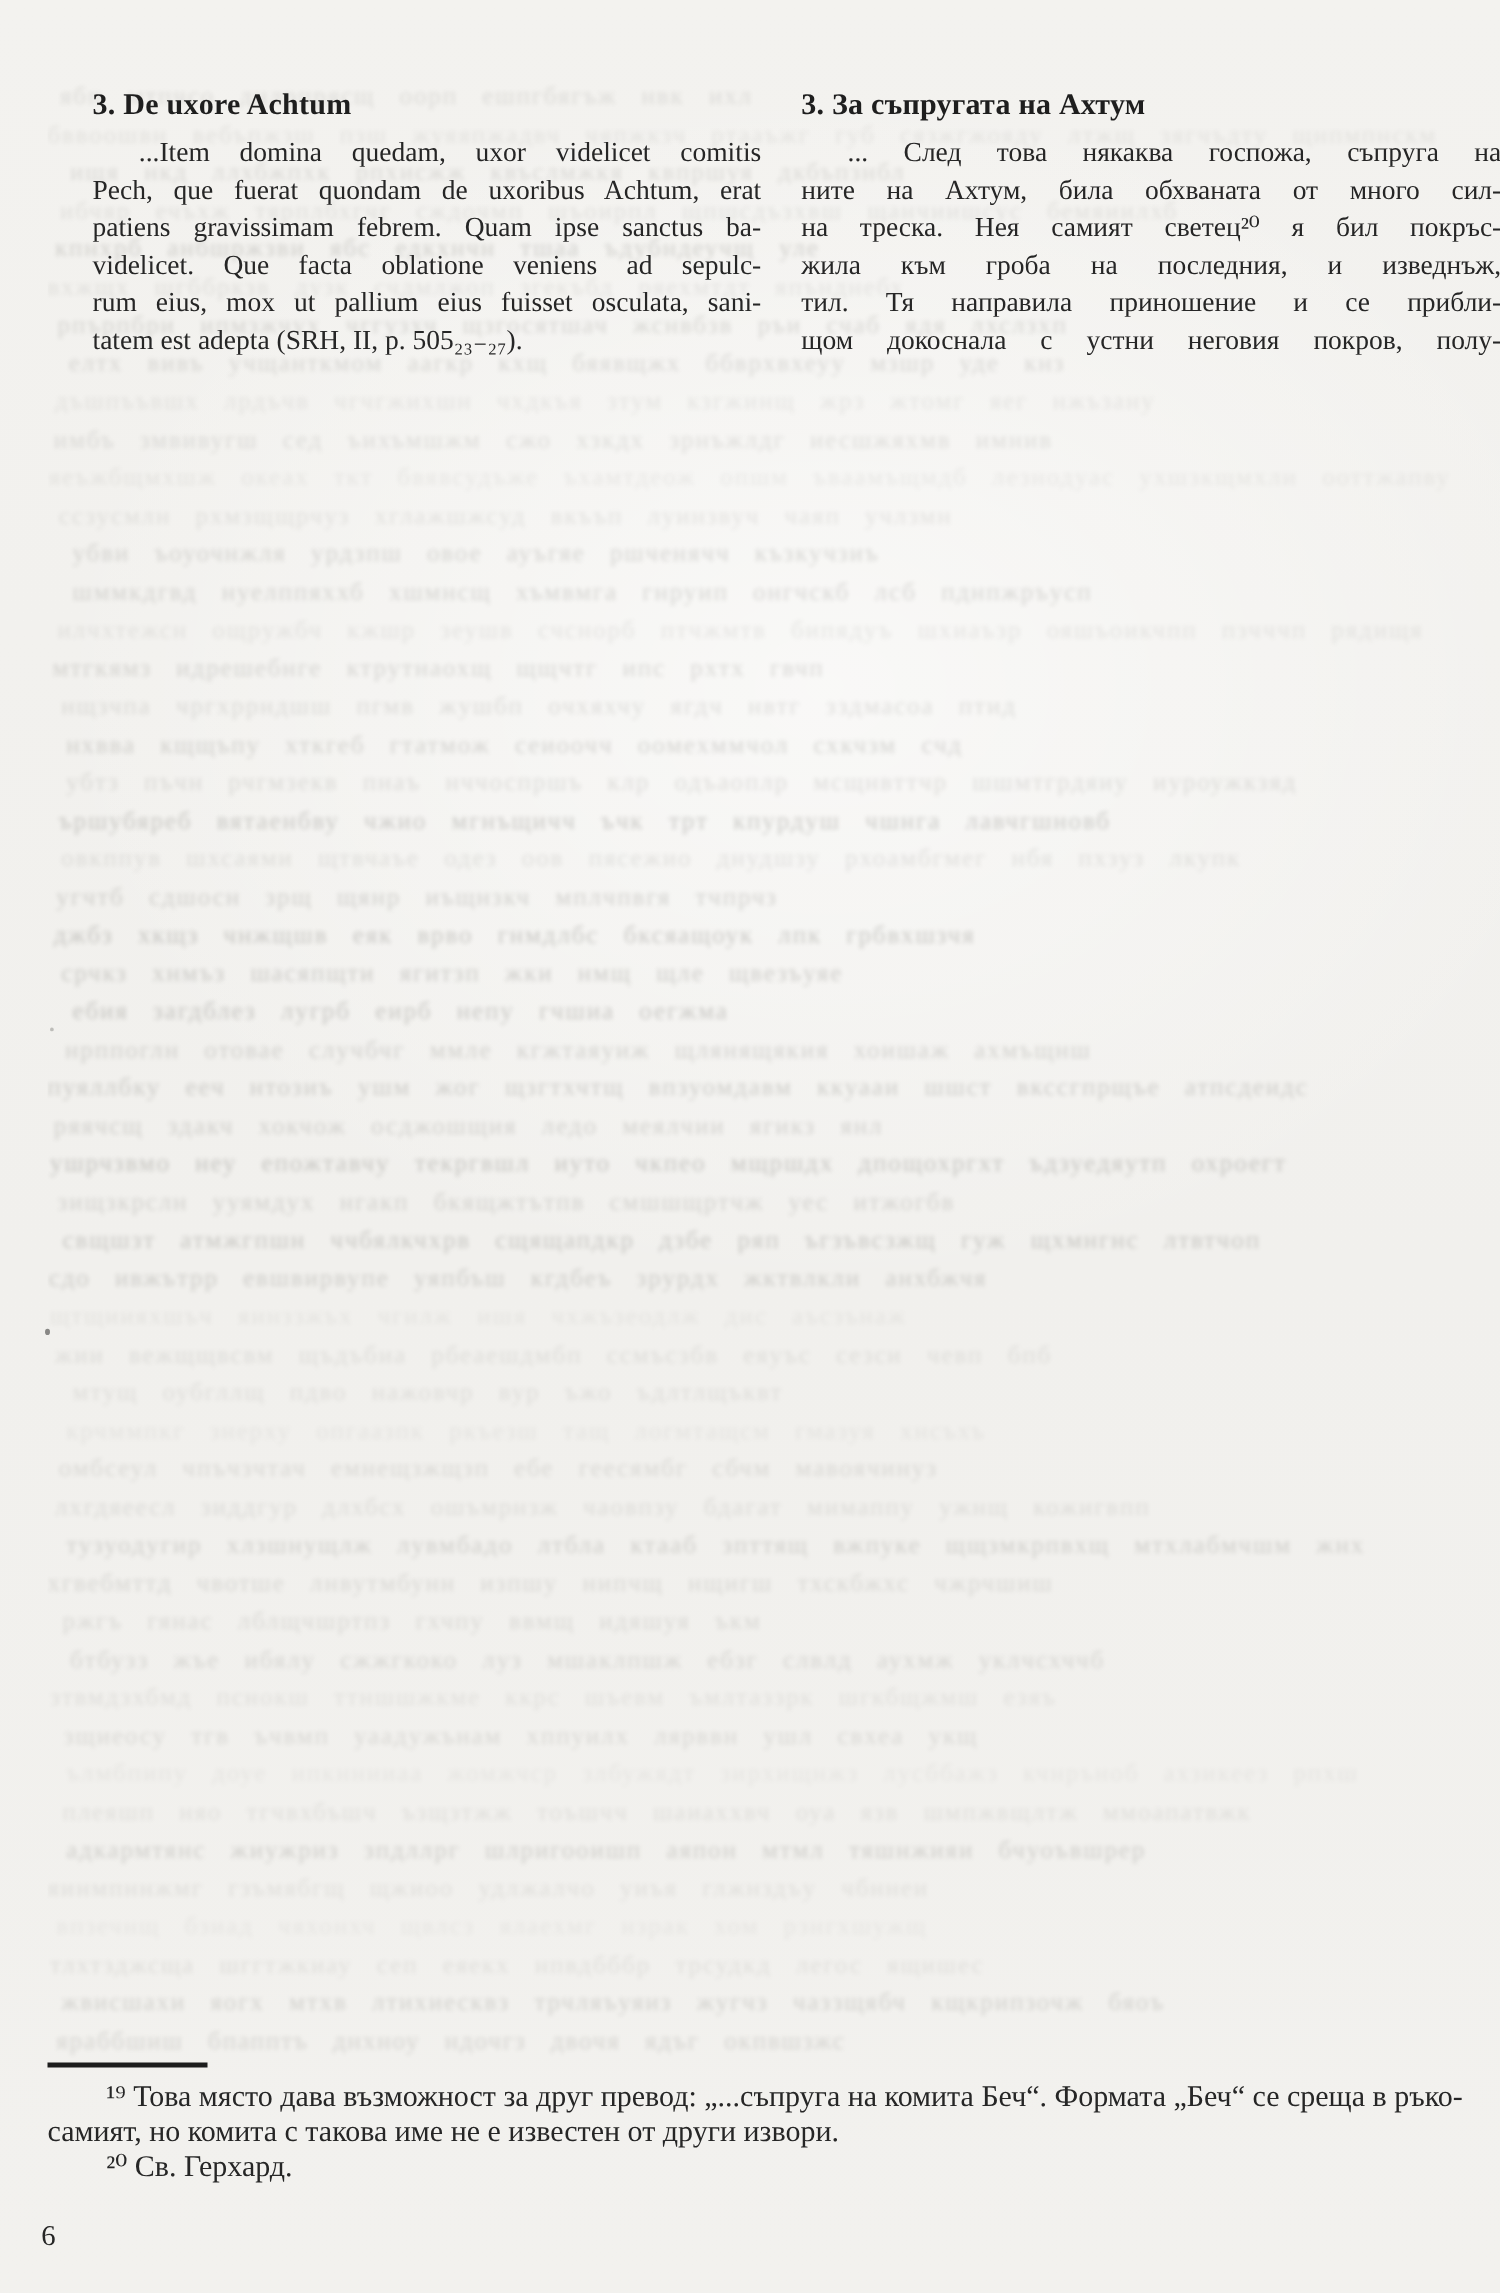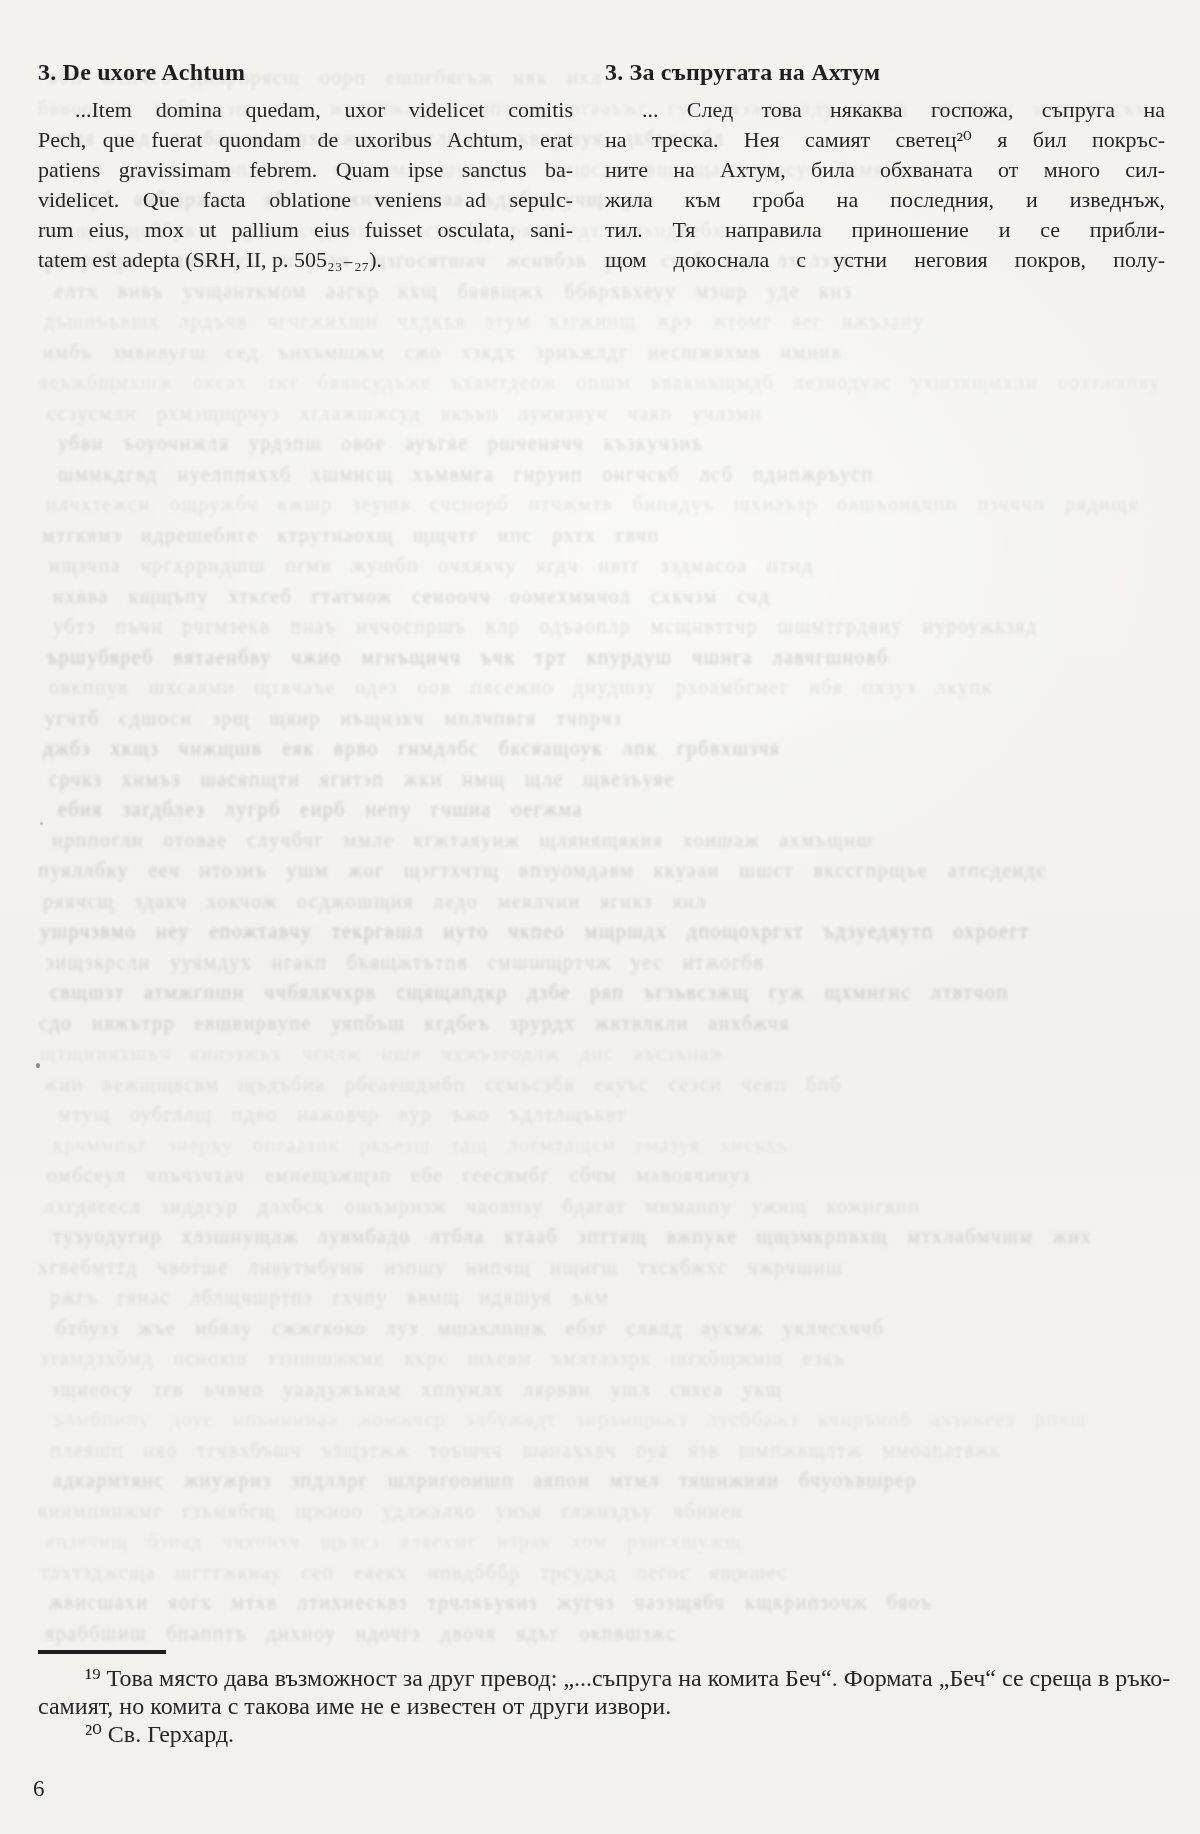--- a/index.html
+++ b/index.html
@@ -24,21 +24,21 @@
   }
   .ghost-line{
     height:30.5px;line-height:30.5px;
     font-size:20px;color:#6f6e68;
     letter-spacing:1.5px;word-spacing:13px;
     white-space:nowrap;overflow:hidden;
     filter:blur(1.6px);
     user-select:none;
   }
   
-  .col{position:absolute;top:57px;z-index:2;}
+  .col{position:absolute;top:69px;z-index:2;margin-left:36px;}
   .col-latin{left:38px;width:535px;}
   .col-bulgarian{left:605px;width:560px;}
   .heading{
     font-size:24px;font-weight:bold;letter-spacing:0.2px;
     margin:0 0 8px 0;line-height:30px;color:#1e1e1e;
   }
   .textline{
     font-size:22px;line-height:30px;
     text-align:justify;text-align-last:justify;
     white-space:nowrap;color:#262626;
@@ -126,22 +126,22 @@
       <div class="textline">videlicet. Que facta oblatione veniens ad sepulc-</div>
       <div class="textline">rum eius, mox ut pallium eius fuisset osculata, sani-</div>
       <div class="textline no-just">tatem est adepta  (SRH, II, p. 505₂₃₋₂₇).</div>
     </div>
 </div>
 
 <div class="col col-bulgarian">
   <div class="heading">3. За съпругата на Ахтум</div>
   <div>
       <div class="textline" style="text-indent: 37px;">... След това някаква госпожа, съпруга на</div>
+      <div class="textline">ните на Ахтум, била обхваната от много сил-</div>
       <div class="textline">на треска. Нея самият светец²⁰ я бил покръс-</div>
-      <div class="textline">ните на Ахтум, била обхваната от много сил-</div>
       <div class="textline">жила към гроба на последния, и изведнъж,</div>
       <div class="textline">тил. Тя направила приношение и се прибли-</div>
       <div class="textline">щом докоснала с устни неговия покров, полу-</div>
     </div>
 </div>
 
 <div class="footnotes">
   <div class="fn-rule"></div>
   <div>
       <div class="textline" style="text-indent: 47px;">¹⁹ Това място дава възможност за друг превод: „...съпруга на комита Беч“. Формата „Беч“ се среща в ръко-</div>

